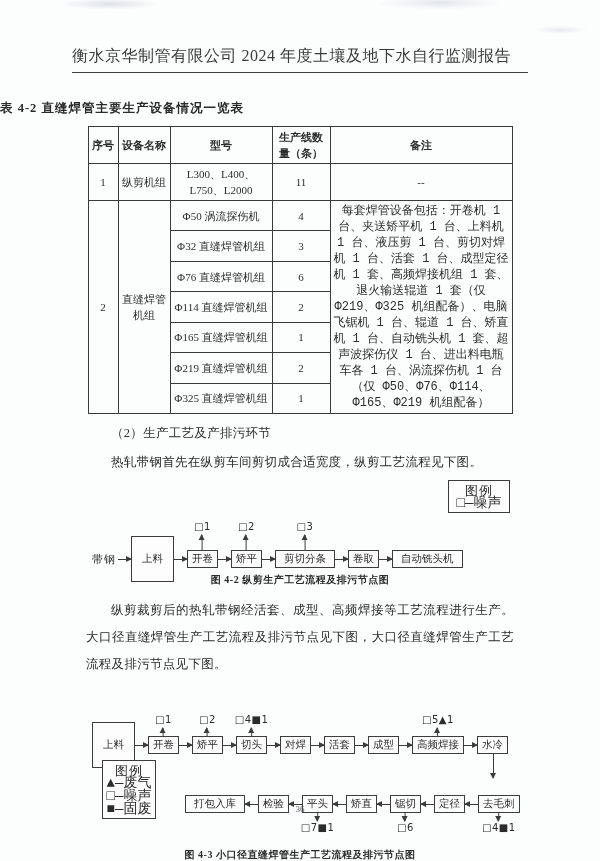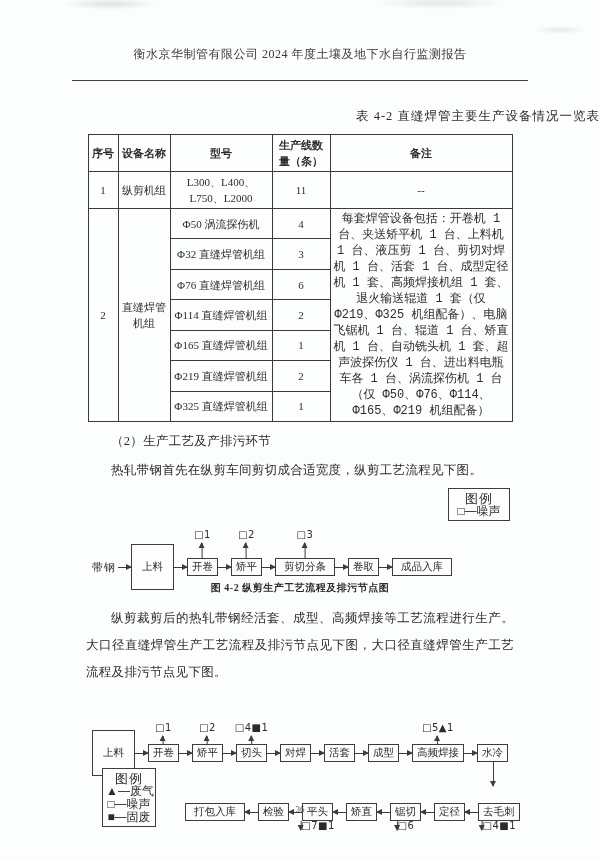--- a/index.html
+++ b/index.html
@@ -11,25 +11,25 @@
     background:#fcfdfd;
     background-image:
       radial-gradient(ellipse 70px 8px at 110px 4px, rgba(110,130,145,.22), transparent 70%),
       radial-gradient(ellipse 90px 9px at 440px 3px, rgba(110,130,145,.18), transparent 70%),
       radial-gradient(ellipse 40px 6px at 560px 30px, rgba(110,130,145,.15), transparent 70%);
     font-family:"Liberation Serif","DejaVu Serif",serif;
     color:#2b2b2b;
     overflow:hidden;
   }
   
-  .header { margin:46px 72px 0; text-align:center; font-size:12px;
-            letter-spacing:.5px; color:#3a3a3a; padding-bottom:17px;
+  .header { margin:46px 72px 0; text-align:left; font-size:16px;
+            letter-spacing:.5px; color:#3a3a3a; padding-bottom:5px;
             border-bottom:1.8px solid #3f3f3f; }
   
-  .table-title { margin-top:27px; text-align:right; font-weight:normal;
+  .table-title { margin-top:27px; text-align:left; font-weight:bold;
                  font-size:12.5px; letter-spacing:1px; }
   
   table.equip { margin:9px auto 0; border-collapse:collapse; width:424px;
                 font-size:11px; color:#2e2e2e; table-layout:fixed; }
   table.equip th, table.equip td { border:1px solid #3a3a3a; padding:2px 2px;
                 text-align:center; vertical-align:middle; line-height:16px; }
   table.equip th { font-weight:bold; }
   col.c-no{width:30px;} col.c-name{width:52px;} col.c-model{width:102px;}
   col.c-count{width:58px;} col.c-note{width:182px;}
   td.note { text-align:justify; padding:2px 5px; font-size:12px; line-height:16.1px;font-family:Liberation Mono, monospace; }
@@ -59,21 +59,21 @@
   .harrow.r::after { content:''; position:absolute; right:-1px; top:-3px;
       border-top:3.5px solid transparent; border-bottom:3.5px solid transparent;
       border-left:6px solid #3c3c3c; }
   .harrow.l::before { content:''; position:absolute; left:-1px; top:-3px;
       border-top:3.5px solid transparent; border-bottom:3.5px solid transparent;
       border-right:6px solid #3c3c3c; }
   
   .topmark { position:absolute; bottom:100%; left:50%; transform:translateX(-50%);
              display:flex; flex-direction:column; align-items:center; }
   .botmark { position:absolute; top:100%; left:50%; transform:translateX(-50%);
-             display:flex; flex-direction:row; align-items:center; }
+             display:flex; flex-direction:column; align-items:center; }
   .mtext { font-size:10px; line-height:12px; white-space:nowrap;
            font-family:"DejaVu Sans","Liberation Sans",sans-serif; letter-spacing:.5px; }
   .vline { width:1px; background:#3c3c3c; position:relative; }
   .d1 .vline.up { height:16px; margin-top:2px; }
   .d2 .vline.up { height:9px;  margin-top:2px; }
   .vline.up::before { content:''; position:absolute; top:-1px; left:-3px;
       border-left:3.5px solid transparent; border-right:3.5px solid transparent;
       border-bottom:6px solid #3c3c3c; }
   .vline.down { height:9px; margin-bottom:1px; }
   .vline.down::after { content:''; position:absolute; bottom:-1px; left:-3px;
@@ -84,22 +84,22 @@
                background:#3c3c3c; }
   .connector::after { content:''; position:absolute; bottom:-1px; left:-3px;
       border-left:3.5px solid transparent; border-right:3.5px solid transparent;
       border-top:6px solid #3c3c3c; }
   
   .legend { position:absolute; border:1px solid #3c3c3c; background:#fdfdfd;
             text-align:center; }
   .lg1 { right:4px; top:2px; width:62px; padding:3px 2px 2px; }
   .lg2 { left:16px; top:70px; width:54px; padding:3px 3px 2px; }
   .lg-title { font-size:13px; line-height:13px; letter-spacing:1px; }
-  .lg-item { font-size:12px; line-height:13px; white-space:nowrap;
-             font-family:Liberation Sans, sans-serif; }
+  .lg-item { font-size:14px; line-height:13px; white-space:nowrap;
+             font-family:Liberation Mono, monospace; }
   
   .page-number { position:absolute; left:0; bottom:47px; width:100%;
                  text-align:center; font-size:9px; color:#5a6066; }
 </style>
 </head>
 <body>
 
 <div class="page">
 
   <div class="header">
@@ -199,21 +199,21 @@
       <span class="fnode big">
         <span>剪切分条</span>
         <span class="topmark">
             <span class="mtext">□3</span>
             <span class="vline up"></span>
           </span>
       </span>
       <span class="harrow r"></span>
       <span class="fnode"><span>卷取</span></span>
       <span class="harrow r"></span>
-      <span class="fnode big"><span>成品入库</span></span>
+      <span class="fnode big"><span>自动铣头机</span></span>
     </div>
   </div>
   <div class="caption">图 4-2  纵剪生产工艺流程及排污节点图</div>
 
   <div class="para sp">纵剪裁剪后的热轧带钢经活套、成型、高频焊接等工艺流程进行生产。大口径直缝焊管生产工艺流程及排污节点见下图，大口径直缝焊管生产工艺流程及排污节点见下图。</div>
 
   <div class="diagram d2">
     <div class="flow f2a">
       <span class="fnode wide"><span>上料</span></span>
       <span class="harrow r"></span>
@@ -295,16 +295,17 @@
       <span class="harrow l"></span>
       <span class="fnode">
         <span>去毛刺</span>
         <span class="botmark">
             <span class="vline down"></span>
             <span class="mtext">□4■1</span>
           </span>
       </span>
     </div>
   </div>
+  <div class="caption" style="margin-top:26px">图 4-3  小口径直缝焊管生产工艺流程及排污节点图</div>
 
   <div class="page-number">36</div>
 
 </div>
 
 </body></html>

